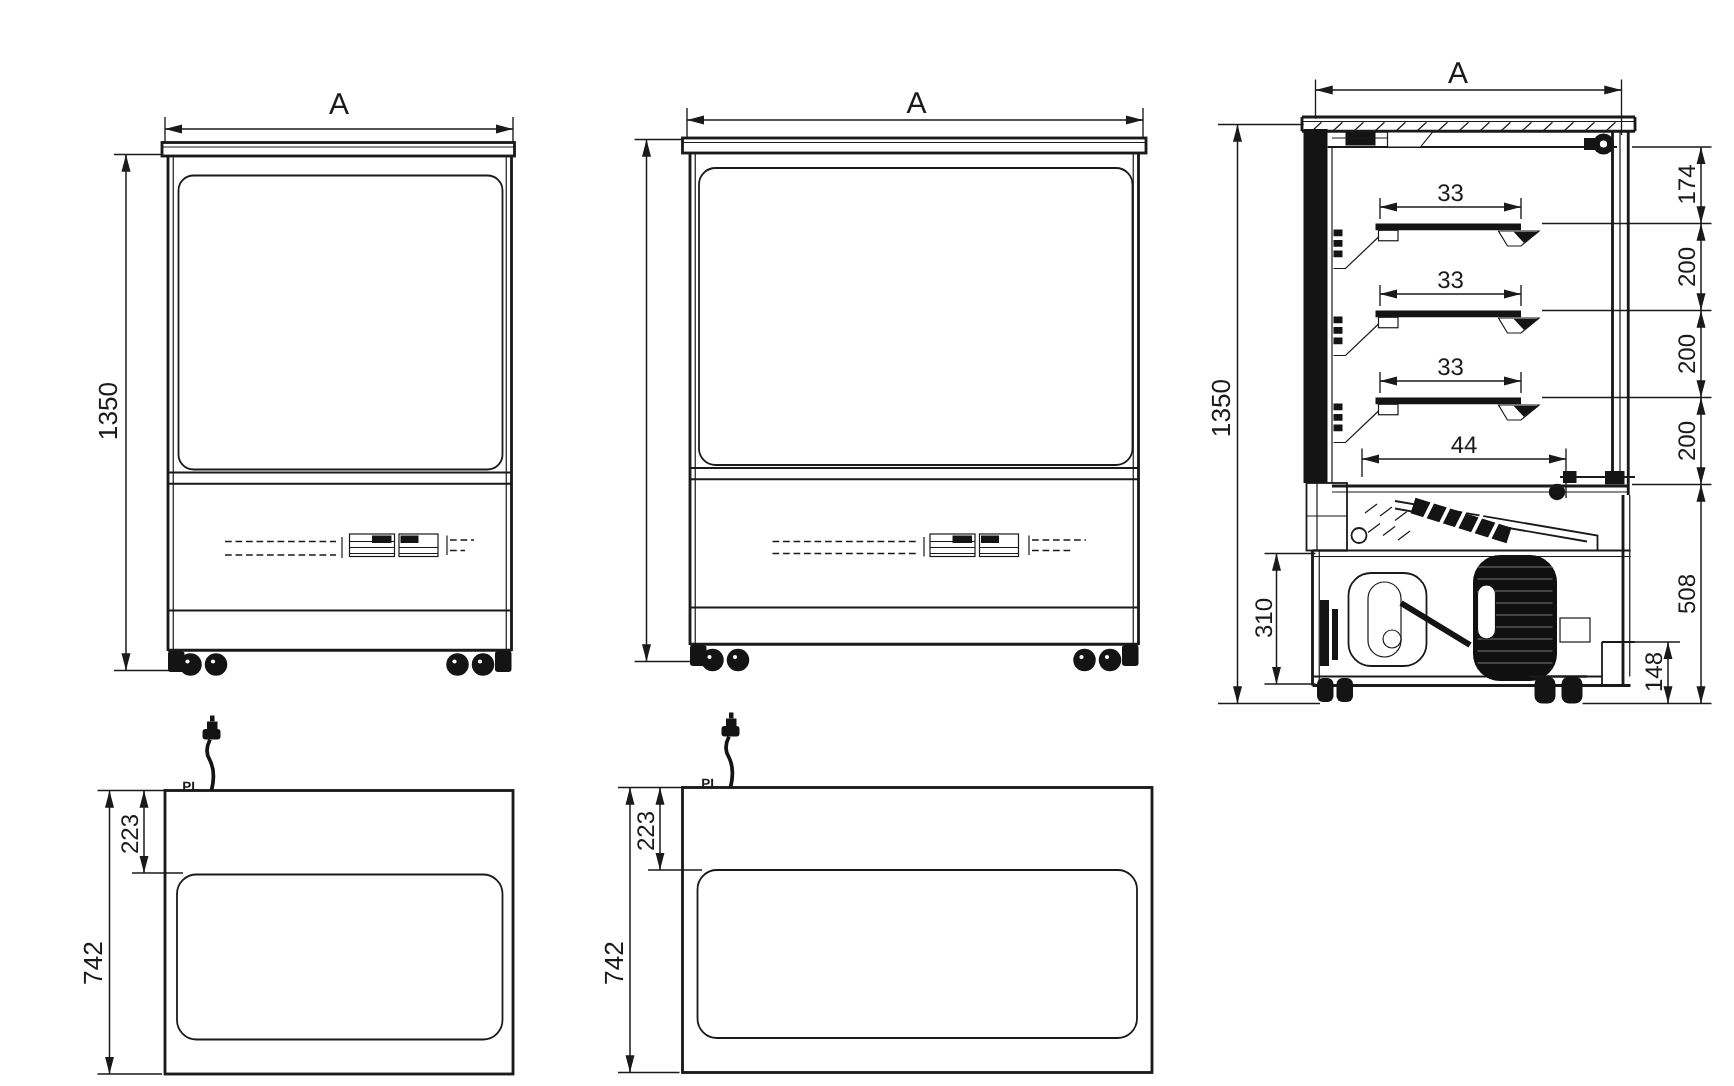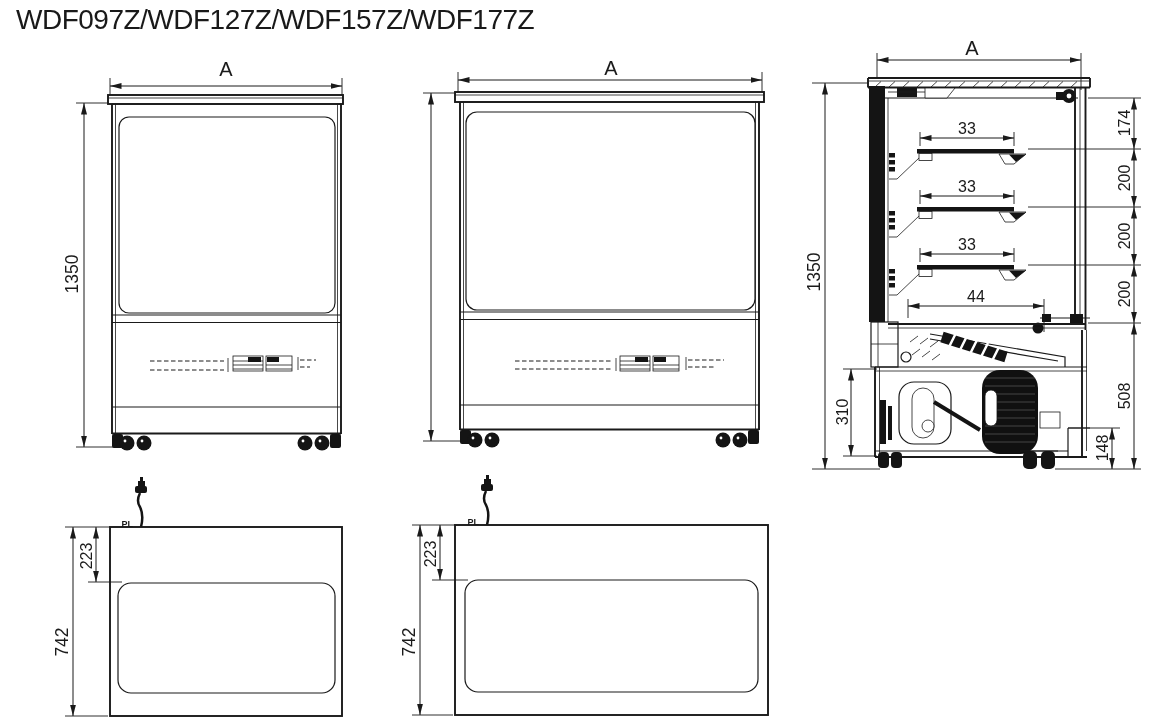--- a/index.html
+++ b/index.html
@@ -18,21 +18,20 @@
   .fill-w{fill:#ffffff;}
   text{font-family:"Liberation Sans", sans-serif;fill:#1a1a1a;font-size:16px;}
   text.big{font-size:20px;}
   text.mid{font-size:17.5px;}
   text.tiny{font-size:9px;font-weight:bold;}
 </style>
 </head>
 <body>
 
 <div class="canvas">
-  <div class="title">WDF097Z/WDF127Z/WDF157Z/WDF177Z</div>
 
   <svg width="1156" height="724" viewBox="0 0 1156 724">
     <defs>
       <marker id="arr" markerUnits="userSpaceOnUse" markerWidth="12" markerHeight="8" refX="11.5" refY="4" orient="auto-start-reverse">
         <path d="M11.5,4 L0,1 L0,7 Z" fill="#1a1a1a"></path>
       </marker>
     </defs>
 
     <g>
       <g>

